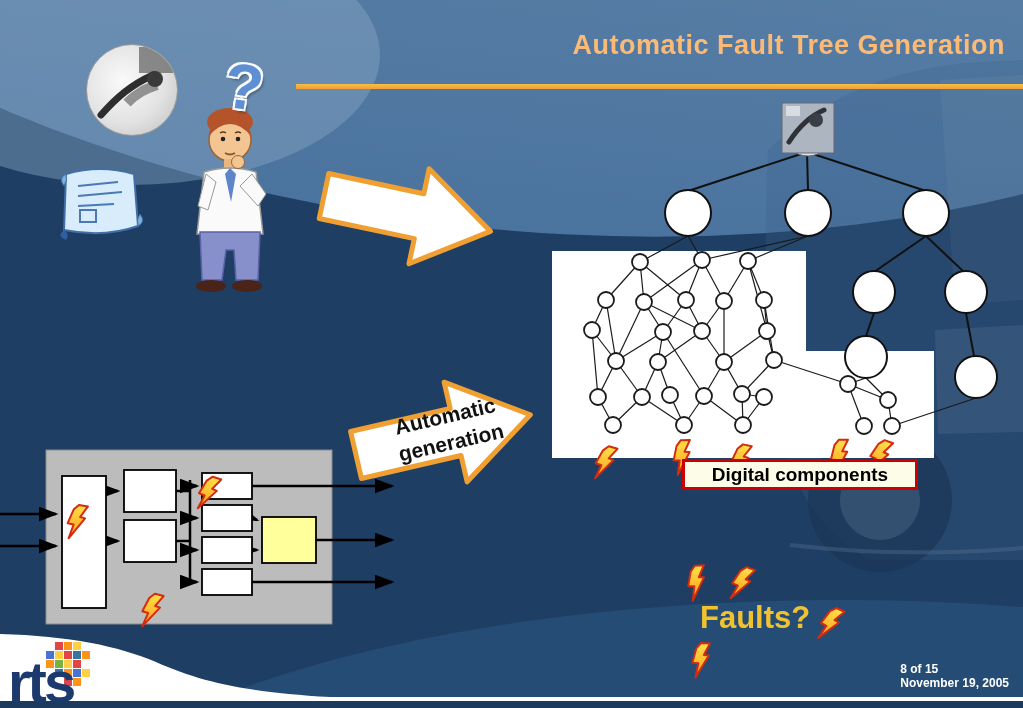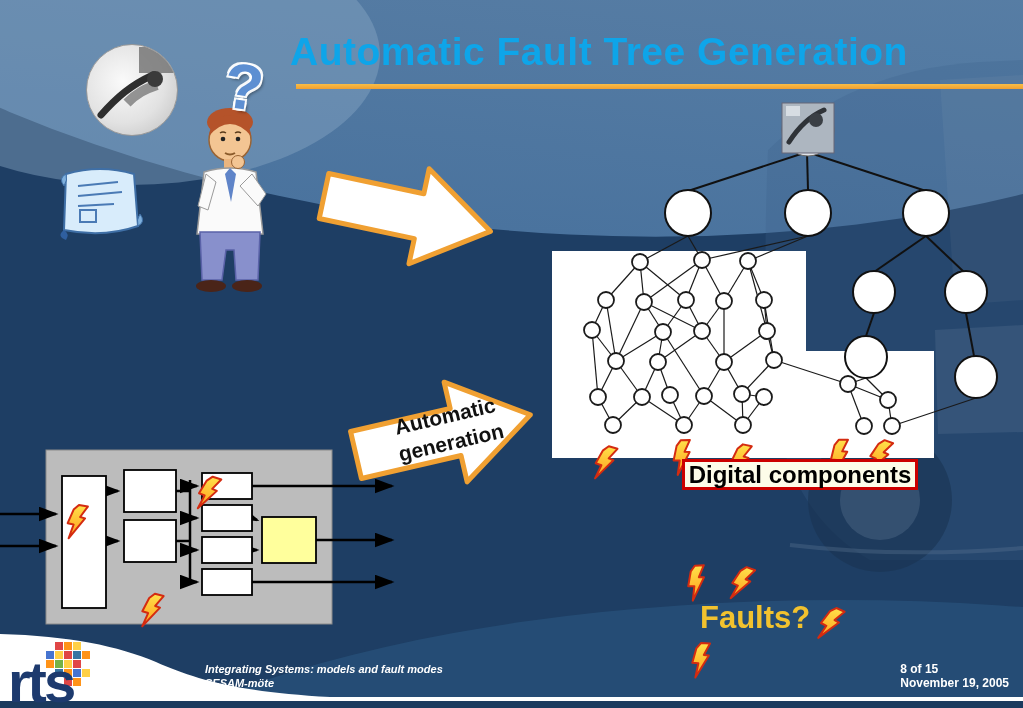--- a/index.html
+++ b/index.html
@@ -8,43 +8,43 @@
     --faults-yellow:#F2C22E;
     --bg-dark:#1E3E64;
     --bg-light:#4A749F;
   }
   *{box-sizing:border-box;}
   body{margin:0;background:#333;font-family:"Liberation Sans",sans-serif;}
   .slide{position:relative;width:1023px;height:708px;overflow:hidden;
          background:var(--bg-dark,#1E3E64);font-family:"Liberation Sans",sans-serif;}
   .layer{position:absolute;inset:0;width:100%;height:100%;}
 
-  .title{position:absolute;left:290px;top:30px;width:715px;text-align:left;
-         font-size:39px;font-weight:700;color:#0ea5e9;letter-spacing:.5px;}
+  .title{position:absolute;left:290px;top:30px;width:715px;text-align:right;
+         font-size:27px;font-weight:700;color:#fdba74;letter-spacing:.5px;}
   .title-rule{position:absolute;left:296px;top:84px;right:0;height:5px;
          background:linear-gradient(180deg,#F8BD46,var(--accent-orange,#F0A032));}
 
   .question{position:absolute;left:224px;top:50px;font-size:64px;font-weight:800;
          color:#5d8fd2;transform:rotate(8deg);
          text-shadow:2px 2px 0 rgba(255,255,255,.95),-2px -2px 0 rgba(255,255,255,.95),
                      2px -2px 0 rgba(255,255,255,.95),-2px 2px 0 rgba(255,255,255,.95),
                      3px 3px 3px rgba(0,0,0,.35);}
 
   .sketch-photo{position:absolute;left:86px;top:44px;width:92px;height:92px;border-radius:50%;
          border:1px solid #999;overflow:hidden;
          background:radial-gradient(circle at 40% 40%,#fafafa 0%,#e2e2e2 55%,#bdbdbd 100%);}
 
   .arrow-label{position:absolute;left:368px;top:402px;width:160px;text-align:center;
          transform:rotate(-13deg);font-size:21px;font-weight:700;color:#111;line-height:27px;}
   .arrow-label span{display:block;}
 
   .digital-box{position:absolute;left:682px;top:459px;width:236px;height:31px;
          border:3px solid var(--digital-border-red,#CC0000);background:#fdfce9;
          display:flex;align-items:center;justify-content:center;
-         font-size:24px;font-weight:700;color:#000;}
+         font-size:19px;font-weight:700;color:#000;}
 
   .faults{position:absolute;left:700px;top:600px;font-size:31px;font-weight:700;
          color:var(--faults-yellow,#F2C22E);}
 
   .footer-left{position:absolute;left:205px;top:662px;color:#fff;font-size:11px;
          font-weight:700;font-style:italic;line-height:14px;}
   .footer-right{position:absolute;right:14px;top:662px;color:#fff;font-size:12px;
          font-weight:700;line-height:14px;}
 
   .logo{position:absolute;left:6px;top:638px;width:130px;height:66px;}
@@ -313,24 +313,20 @@
 
   <div class="arrow-label">
     <span>Automatic</span>
     <span>generation</span>
   </div>
 
   <div class="digital-box">Digital components</div>
 
   <div class="faults">Faults?</div>
 
-  <div class="footer-left">
-    <div>Integrating Systems: models and fault modes</div>
-    <div>SESAM-möte</div>
-  </div>
   <div class="footer-right">
     <div>8 of 15</div>
     <div>November 19, 2005</div>
   </div>
 
   <div class="logo">
     <svg class="mosaic" width="54" height="46">
       <g>
         <rect x="9" y="0" width="8" height="8" fill="#D33"></rect>
           <rect x="18" y="0" width="8" height="8" fill="#F80"></rect>

